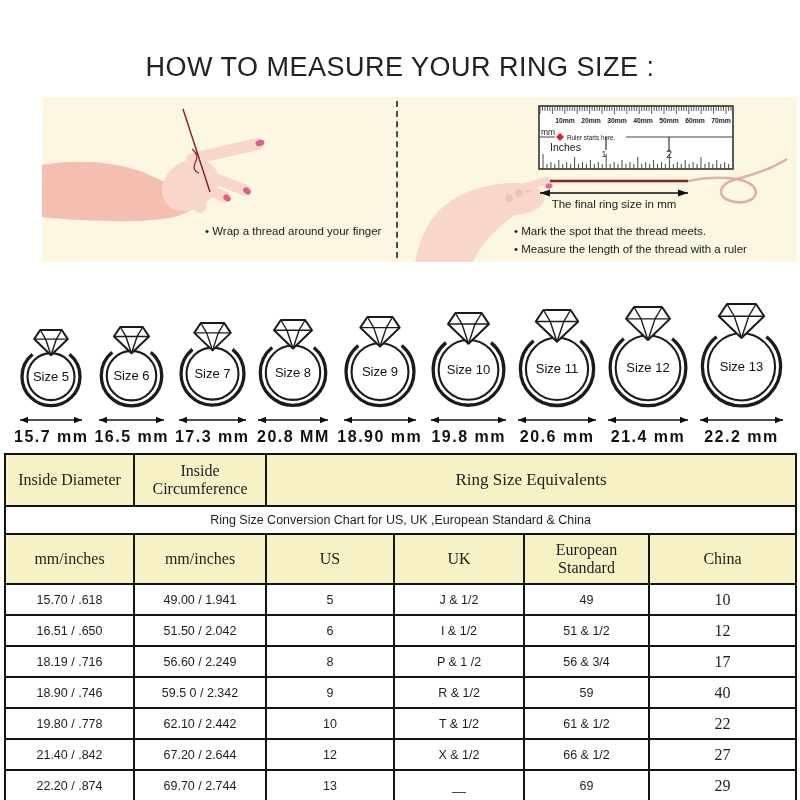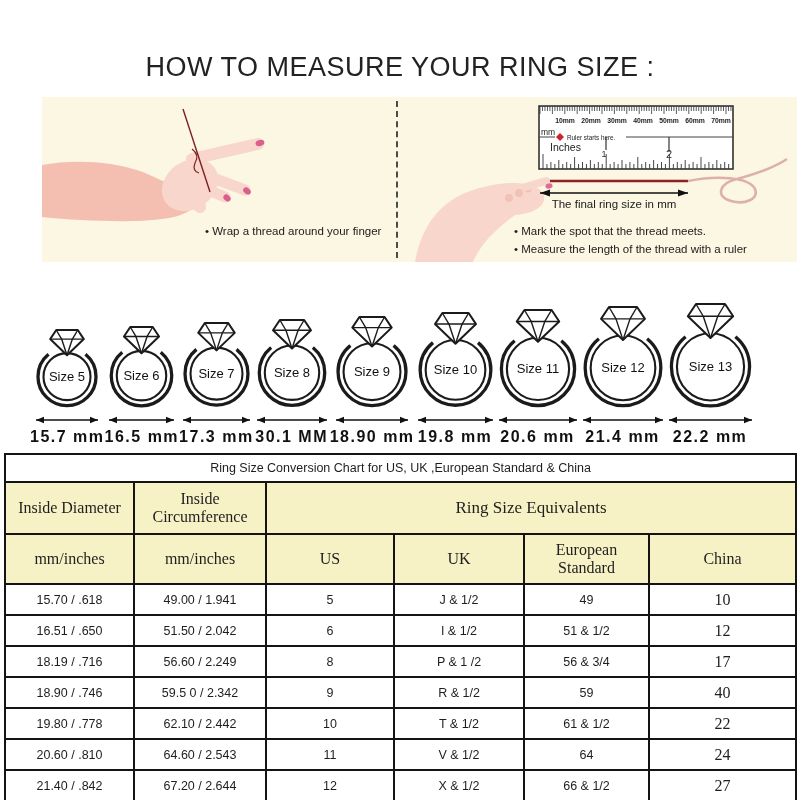--- a/index.html
+++ b/index.html
@@ -12,22 +12,22 @@
   #divider{position:absolute;left:354px;top:4px;height:157px;border-left:2px dashed #4b4b4b;}
   .panel-svg{position:absolute;top:0;}
   #left-art{left:0;}
   #right-art{left:355px;}
   .caption{position:absolute;font-size:11.5px;color:#1b1b1b;white-space:nowrap;}
   #cap-left{left:163px;top:128px;}
   #cap-right1{left:472px;top:128px;}
   #cap-right2{left:472px;top:146px;}
   
   #rings{position:absolute;top:250px;left:0;width:800px;height:156px;
-         display:flex;align-items:flex-end;justify-content:flex-start;
-         padding:0 30px;box-sizing:border-box;}
+         display:flex;align-items:flex-end;justify-content:space-between;
+         padding:0 14px;box-sizing:border-box;}
   .ring-cell{display:flex;flex-direction:column;align-items:center;}
   .ring-mm{font-size:16px;font-weight:bold;letter-spacing:1.5px;color:#111;margin-top:2px;white-space:nowrap;}
   .ring-arrow{margin-top:4px;}
   
   #conv{position:absolute;left:4px;top:413px;width:792px;border-collapse:collapse;
         table-layout:fixed;}
   #conv td{border:2px solid #141414;text-align:center;vertical-align:middle;
         padding:0 4px;overflow:hidden;}
   .t-title{height:26px;font-size:12.5px;background:#fff;}
   .t-head{height:50px;background:#F7F2C5;font-family:"Liberation Serif",serif;font-size:16px;}
@@ -310,21 +310,21 @@
             <line x1="12.904768000000002" y1="10.247904" x2="18.977600000000002" y2="28.466400000000004" stroke="#1b1b1b" stroke-width="1.4"></line>
             <line x1="25.050432000000004" y1="10.247904" x2="18.977600000000002" y2="28.466400000000004" stroke="#1b1b1b" stroke-width="1.4"></line>
           </g>
           <text x="38" y="59.14648000000001" font-size="13" fill="#111" text-anchor="middle">Size 8</text>
         </svg>
         <svg width="76" height="12" viewBox="0 0 76 12" class="ring-arrow">
           <line x1="3" y1="6" x2="73" y2="6" stroke="#111" stroke-width="1.5"></line>
           <polygon points="3,6 11,2.7 11,9.3" fill="#111"></polygon>
           <polygon points="73,6 65,2.7 65,9.3" fill="#111"></polygon>
         </svg>
-        <div class="ring-mm">30.1 MM</div>
+        <div class="ring-mm">20.8 MM</div>
       </div>
       <div class="ring-cell">
         <svg width="78" height="95" viewBox="0 0 78 95">
           <circle cx="39" cy="56.641639999999995" r="33.96" fill="none" stroke="#1b1b1b" stroke-width="3.3" pathLength="100" stroke-dasharray="64 22"></circle>
           <circle cx="39" cy="56.641639999999995" r="28.46" fill="none" stroke="#1b1b1b" stroke-width="2.1"></circle>
           <g transform="translate(19.3032,2)">
             <polygon points="7.090847999999999,0 32.302752,0 39.3936,10.636272 19.6968,29.5452 0,10.636272" fill="#fff" stroke="#1b1b1b" stroke-width="2" stroke-linejoin="round"></polygon>
             <line x1="0" y1="10.636272" x2="39.3936" y2="10.636272" stroke="#1b1b1b" stroke-width="1.4"></line>
             <line x1="7.090847999999999" y1="0" x2="13.393824" y2="10.636272" stroke="#1b1b1b" stroke-width="1.4"></line>
             <line x1="32.302752" y1="0" x2="25.999776" y2="10.636272" stroke="#1b1b1b" stroke-width="1.4"></line>
@@ -430,26 +430,26 @@
     <colgroup>
       <col style="width:129px">
         <col style="width:132px">
         <col style="width:128px">
       <col style="width:130px">
         <col style="width:125px">
         <col style="width:147px">
     </colgroup>
     <tbody>
       <tr>
-        <td colspan="6" class="t-title">Ring Size Conversion Chart for US, UK ,European Standard &amp; China</td>
-      </tr>
-      <tr>
         <td class="t-head">Inside Diameter</td>
         <td class="t-head">Inside Circumference</td>
         <td colspan="4" class="t-head t-head-big">Ring Size Equivalents</td>
+      </tr>
+      <tr>
+        <td colspan="6" class="t-title">Ring Size Conversion Chart for US, UK ,European Standard &amp; China</td>
       </tr>
       <tr>
         <td class="t-sub">mm/inches</td>
         <td class="t-sub">mm/inches</td>
         <td class="t-sub">US</td>
         <td class="t-sub">UK</td>
         <td class="t-sub" style="padding:0 26px">European Standard</td>
         <td class="t-sub">China</td>
       </tr>
     <tr class="t-data">
@@ -486,28 +486,20 @@
         </tr>
         <tr class="t-data">
           <td>19.80 / .778</td>
           <td>62.10 / 2.442</td>
           <td>10</td>
           <td>T &amp; 1/2</td>
           <td>61 &amp; 1/2</td>
           <td class="china">22</td>
         </tr>
         <tr class="t-data">
-          <td>20.60 / .810</td>
-          <td>64.60 / 2.543</td>
-          <td>11</td>
-          <td>V &amp; 1/2</td>
-          <td>64</td>
-          <td class="china">24</td>
-        </tr>
-        <tr class="t-data">
           <td>21.40 / .842</td>
           <td>67.20 / 2.644</td>
           <td>12</td>
           <td>X &amp; 1/2</td>
           <td>66 &amp; 1/2</td>
           <td class="china">27</td>
         </tr>
         <tr class="t-data">
           <td>22.20 / .874</td>
           <td>69.70 / 2.744</td>

